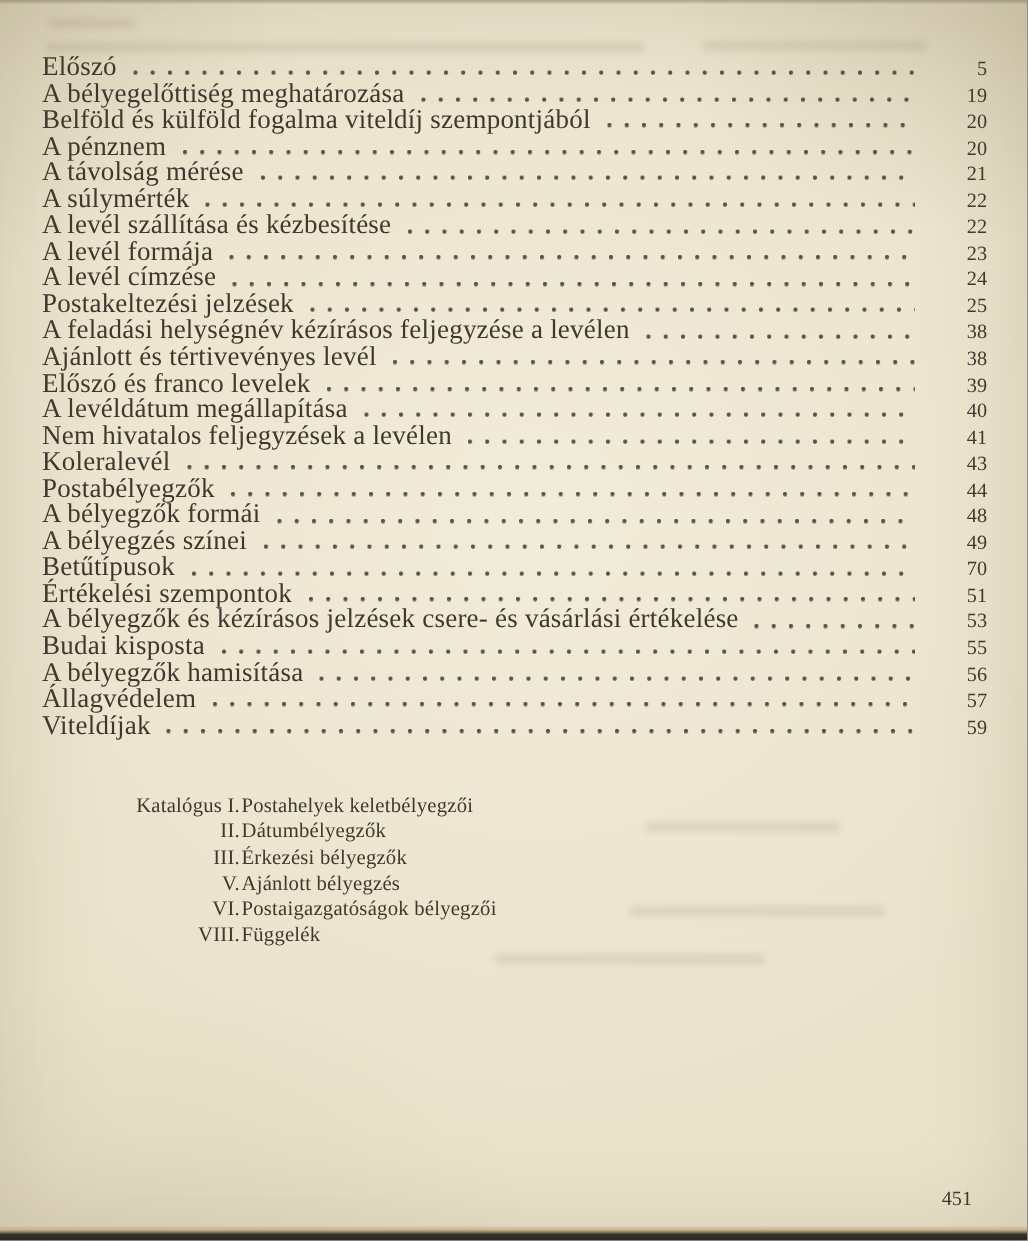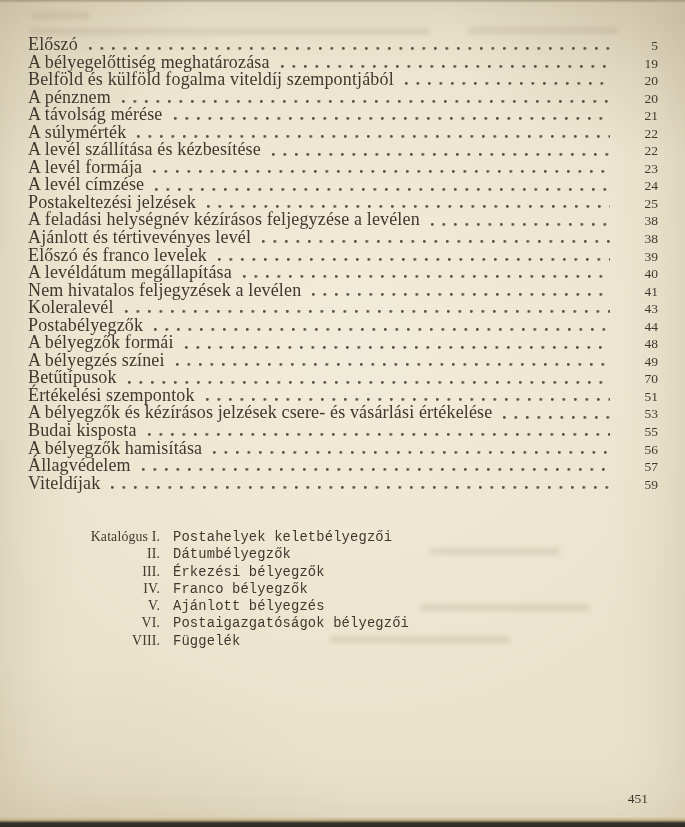--- a/index.html
+++ b/index.html
@@ -72,24 +72,23 @@
     line-height: 17.3px;
     font-size: 13.8px;
   }
   .cat-numeral {
     width: 160px;
     text-align: right;
     white-space: nowrap;
     letter-spacing: 0.15px;
   }
   .cat-title {
-    margin-left: 13px;
+    margin-left: 1px;
     white-space: nowrap;
     letter-spacing: 0.15px;
-    font-family: Liberation Mono, monospace;
   }
 
   
   .folio {
     position: absolute;
     top: 763px;
     right: 37px;
     font-size: 13.5px;
     margin-top: 28px;
   }
@@ -310,24 +309,20 @@
   <div class="cat-row">
     <span class="cat-numeral">II.</span>
     <span class="cat-title">Dátumbélyegzők</span>
   </div>
 
   <div class="cat-row">
     <span class="cat-numeral">III.</span>
     <span class="cat-title">Érkezési bélyegzők</span>
   </div>
 
-  <div class="cat-row">
-    <span class="cat-numeral">IV.</span>
-    <span class="cat-title">Franco bélyegzők</span>
-  </div>
 
   <div class="cat-row">
     <span class="cat-numeral">V.</span>
     <span class="cat-title">Ajánlott bélyegzés</span>
   </div>
 
   <div class="cat-row">
     <span class="cat-numeral">VI.</span>
     <span class="cat-title">Postaigazgatóságok bélyegzői</span>
   </div>

